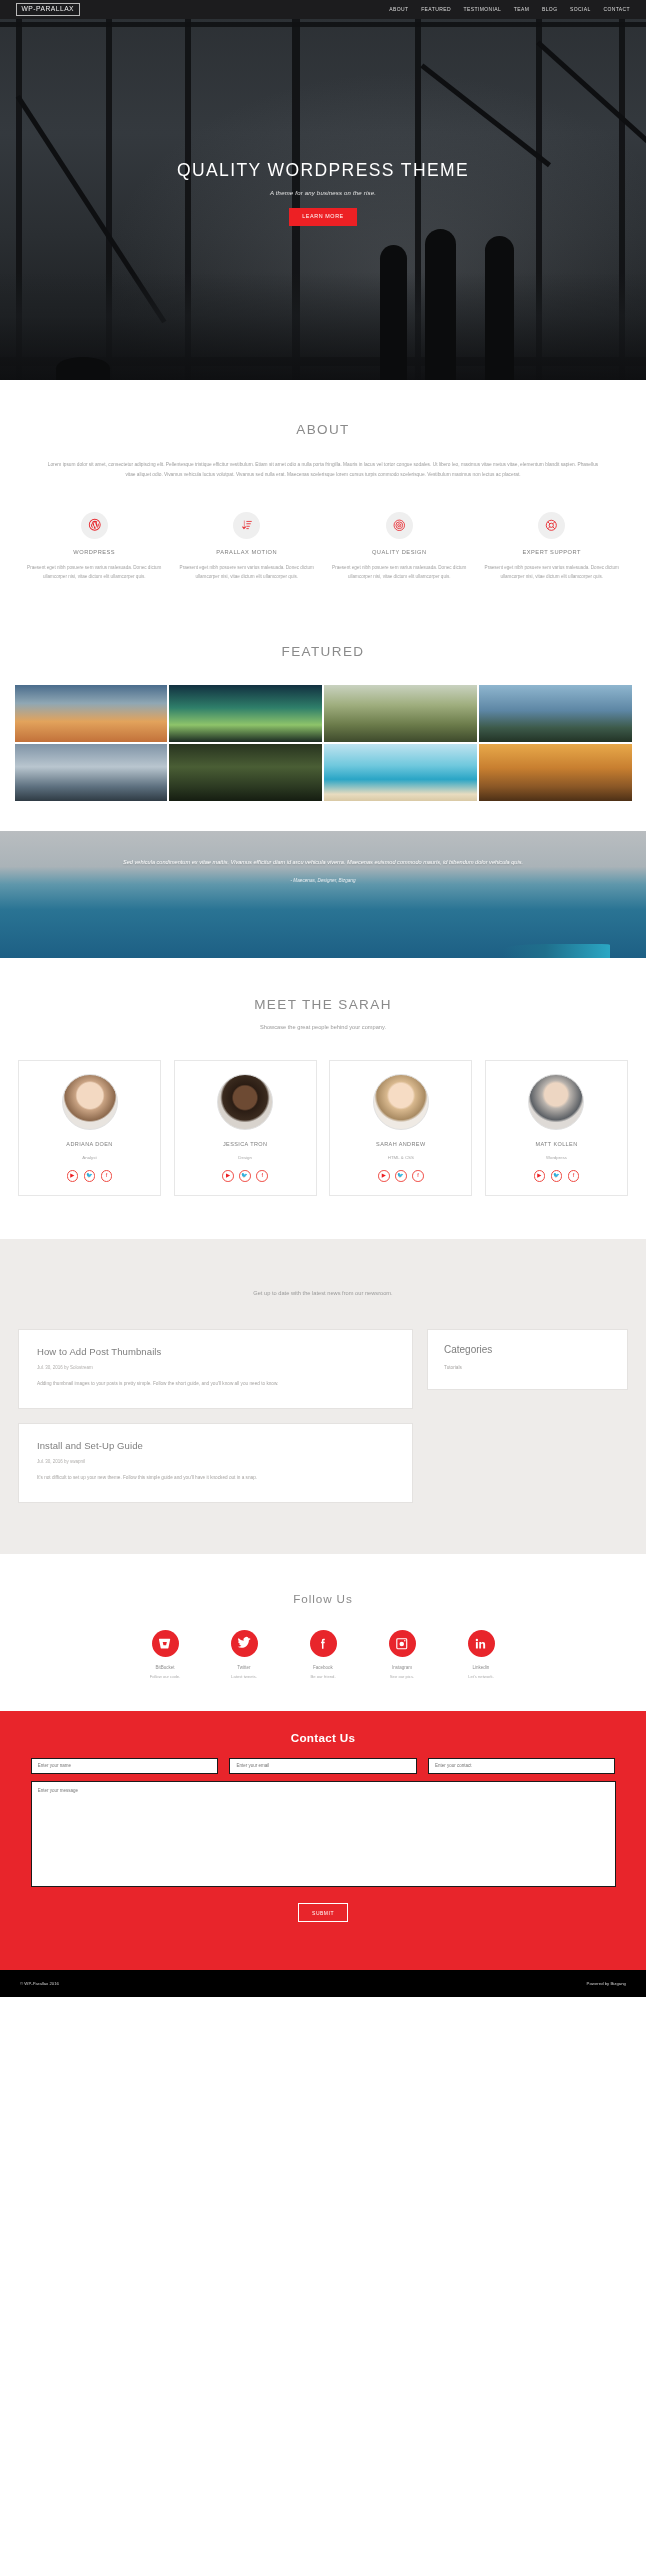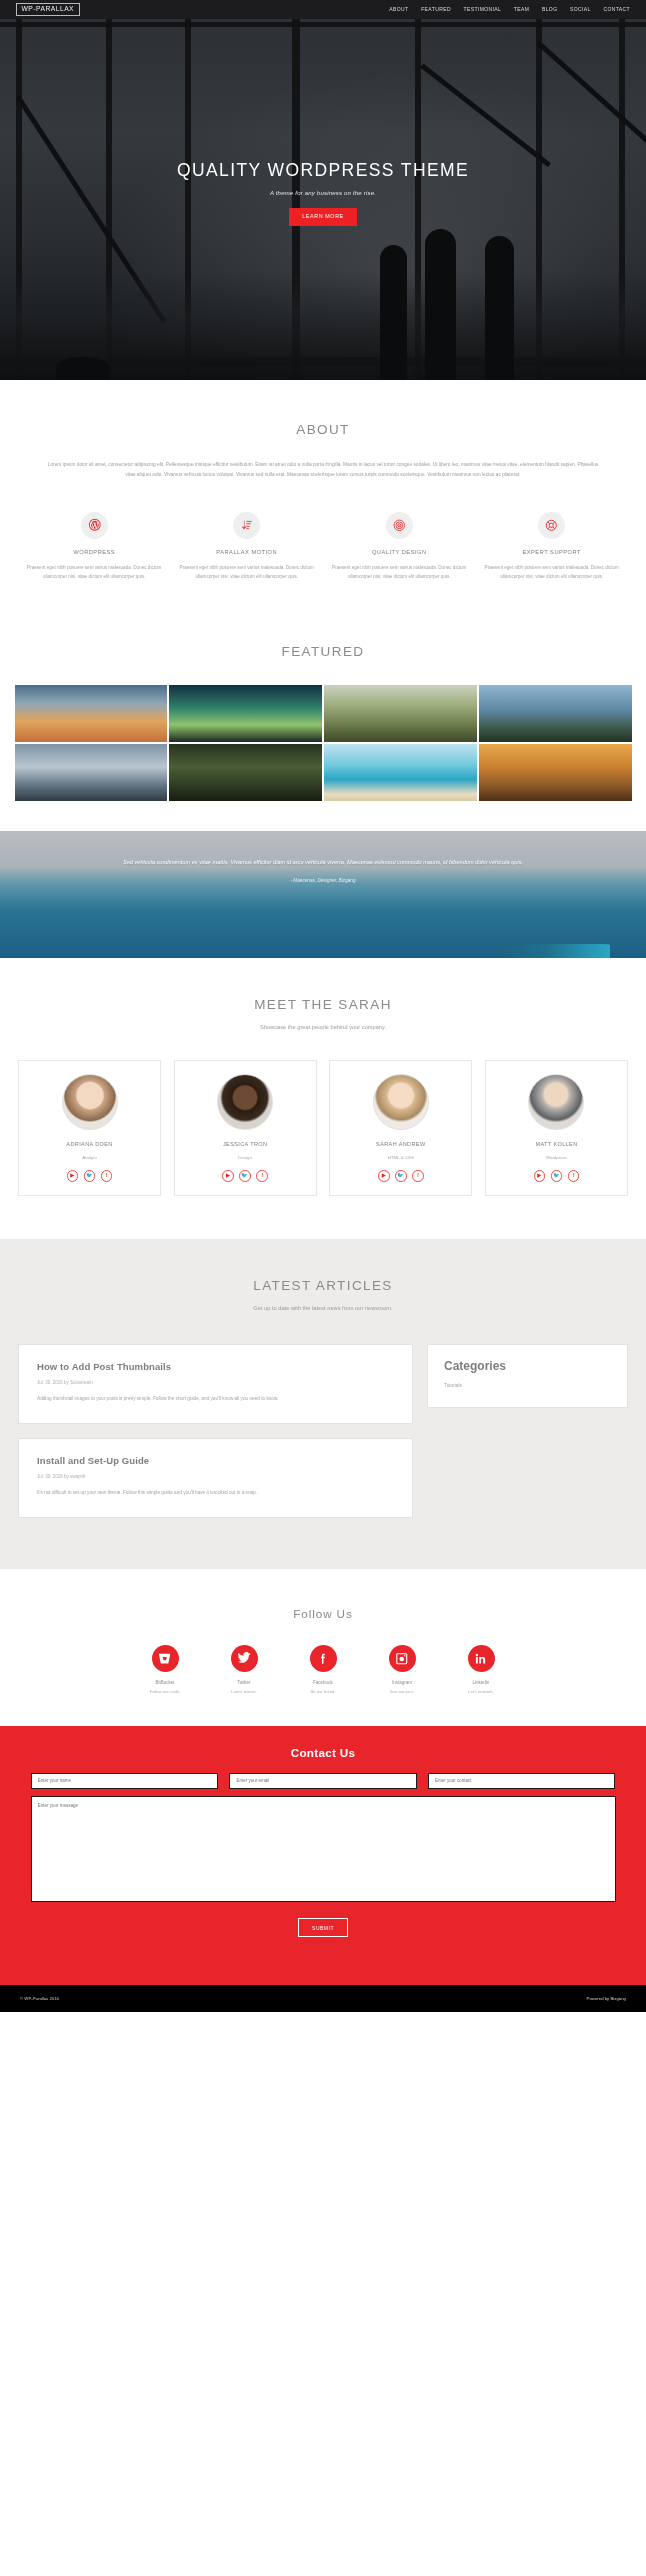--- a/index.html
+++ b/index.html
@@ -164,27 +164,27 @@
   
   .blog { background: #eeecea; padding: 39px 0 36px; margin-top: 43px; }
   .blog-grid {
     width: 610px; margin: 33px auto 0;
     display: grid; grid-template-columns: 1fr 201px; gap: 14.4px; align-items: start;
   }
   .post {
     background: #fff; border: 0.9px solid #e4e2e0; padding: 16px 18px 20px;
     margin-bottom: 14.4px;
   }
-  .post h3 { font-weight: 700; color: #7e7e7e; font-size: 9.5px; letter-spacing: 0.1px; }
+  .post h3 { font-weight: 400; color: #7e7e7e; font-size: 9.5px; letter-spacing: 0.1px; }
   .post .meta { font-size: 4.5px; color: #b0aeac; margin-top: 8px; }
   .post .excerpt { font-size: 4.7px; color: #a5a3a1; line-height: 1.95; margin-top: 9px; }
   .widget {
     background: #fff; border: 0.9px solid #e4e2e0; padding: 14.4px 16px 16px; margin-bottom: 14.4px;
   }
-  .widget h4 { font-weight: 700; color: #7e7e7e; font-size: 12px; }
+  .widget h4 { font-weight: 400; color: #7e7e7e; font-size: 10px; }
   .widget ul { list-style: none; margin-top: 8px; }
   .widget li { font-size: 4.7px; color: #a5a3a1; line-height: 2.1; }
   .widget li a { color: #a5a3a1; text-decoration: none; }
   .widget li a.dashed { border-bottom: 0.9px dotted #bdbbb9; }
 
   
   .follow { background: #fff; padding: 38px 0 32px; text-align: center; }
   .follow h2 { font-weight: 300; color: #8a8a8a; font-size: 11.7px; letter-spacing: 0.9px; }
   .social-row {
     margin-top: 25px; display: flex; justify-content: center; gap: 27px;
@@ -400,21 +400,20 @@
           <span class="circ-ico">▶</span>
           <span class="circ-ico">🐦</span>
           <span class="circ-ico">f</span>
         </div>
       </div>
 
     </div>
   </section>
 
   <section class="blog">
-    <h2 class="sec-title">LATEST ARTICLES</h2>
     <div class="sec-sub">Get up to date with the latest news from our newsroom.</div>
 
     <div class="blog-grid">
       <div>
         <article class="post">
           <h3>How to Add Post Thumbnails</h3>
           <div class="meta">Jul. 30, 2016 by Solostream</div>
           <p class="excerpt">Adding thumbnail images to your posts is pretty simple. Follow the short guide, and you'll know all you need to know.</p>
         </article>
         <article class="post">

